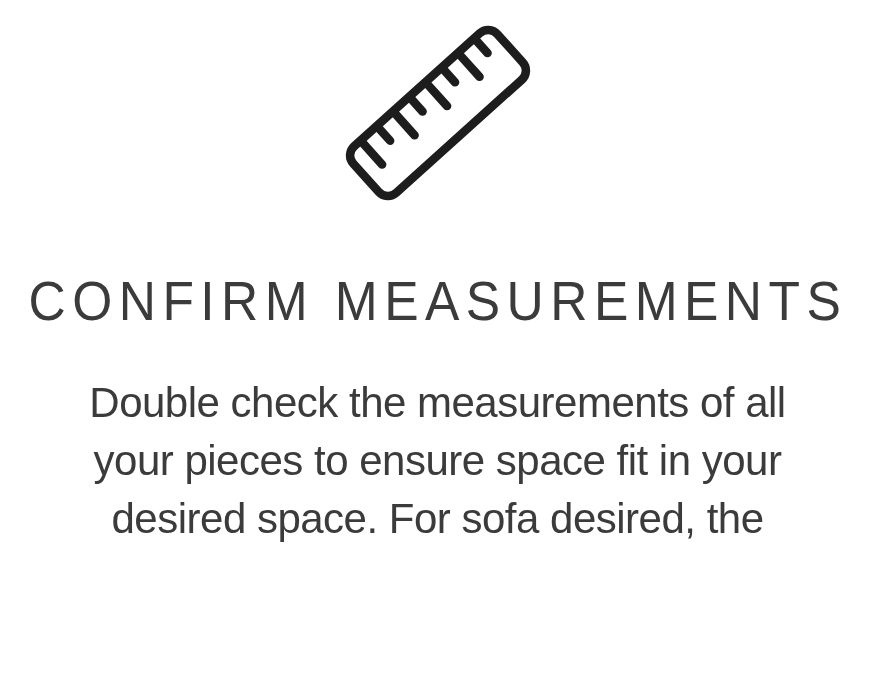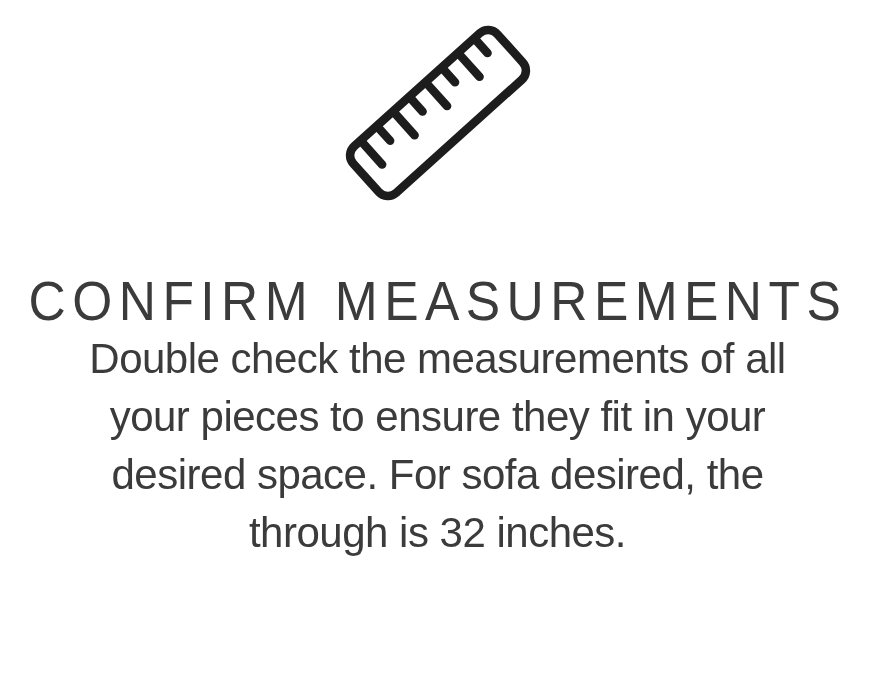--- a/index.html
+++ b/index.html
@@ -45,20 +45,21 @@
   }
   .heading-inner {
     display: inline-block;
     font-size: 56px;
     font-weight: 400;
     letter-spacing: 7px;
     transform: scaleX(0.92);
     transform-origin: center center;
   }
   .paragraph {
+    margin-top: 44px;
     color: var(--paragraph-color, #3b3b3b);
     text-align: center;
   }
   .paragraph .line {
     font-size: 42px;
     font-weight: 400;
     line-height: 58px;
     white-space: nowrap;
     letter-spacing: -0.5px;
   }
@@ -83,18 +84,17 @@
       </g>
     </svg>
   </div>
 
   <div class="heading">
     <span class="heading-inner">CONFIRM MEASUREMENTS</span>
   </div>
 
   <div class="paragraph">
     <div class="line">Double check the measurements of all</div>
-    <div class="line">your pieces to ensure they fit in your</div>
+    <div class="line">your pieces to ensure space fit in your</div>
     <div class="line">desired space. For sofa desired, the</div>
-    <div class="line">through is 32 inches.</div>
   </div>
 
 </div>
 
 </body></html>

